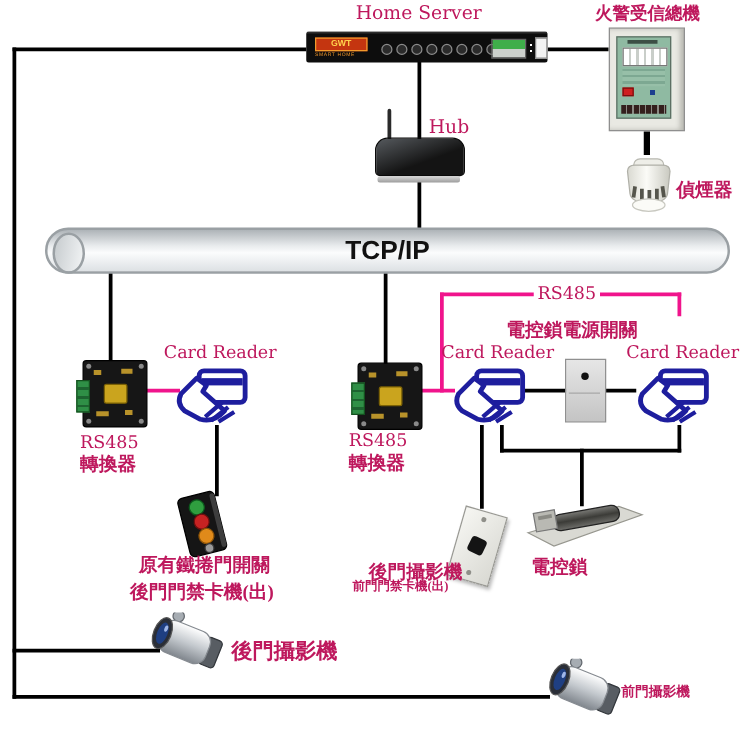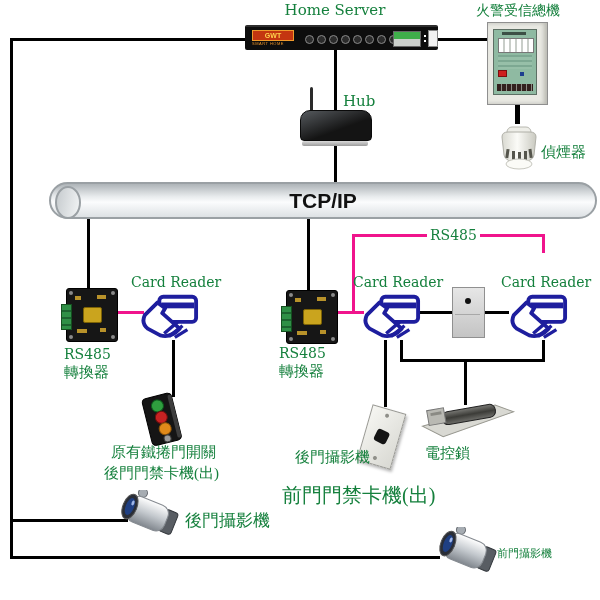--- a/index.html
+++ b/index.html
@@ -1,26 +1,26 @@
 <!DOCTYPE html>
 <html><head>
 <meta charset="utf-8">
 <style>
   html,body{margin:0;padding:0;background:#fff;}
   #stage{position:relative;width:600px;height:600px;background:#fff;overflow:hidden;
          font-family:"Liberation Serif", serif;}
   .ln{position:absolute;background:#000;}
   .pk{position:absolute;background:#F0148C;}
-  .lbl{position:absolute;color:#15803d;white-space:nowrap;}
+  .lbl{position:absolute;color:#be185d;white-space:nowrap;}
   .en{font-family:"DejaVu Serif", serif;font-size:15px;}
-  .zh{font-family:"Liberation Serif", serif;font-size:14px;font-weight:normal;}
+  .zh{font-family:"Liberation Serif", serif;font-size:14px;font-weight:bold;}
   .ctr{text-align:center;}
 
   
-  #tcpip{position:absolute;left:49px;top:182px;width:548px;height:37px;
+  #tcpip{position:absolute;left:36px;top:182px;width:548px;height:37px;
     border:2px solid #9aa0a4;border-radius:19px;
     background:linear-gradient(#aeb4b8 0%,#e8ebed 38%,#fbfcfd 55%,#dde1e4 100%);
     box-sizing:border-box;}
   #tcpip .cap{position:absolute;left:4px;top:2px;width:22px;height:29px;border:2px solid #9aa0a4;
     border-radius:50%;background:linear-gradient(100deg,#c6cbce,#f2f4f5);}
   #tcpip .txt{position:absolute;left:0;right:0;top:5px;text-align:center;
     font-family:"Liberation Sans",sans-serif;font-weight:bold;font-size:21px;color:#111;}
 
   
   #server{position:absolute;left:245px;top:25px;width:193px;height:23px;background:#0d0d0d;
@@ -184,20 +184,21 @@
     <ellipse cx="21" cy="39" rx="13" ry="5" fill="#fbfbf7" stroke="#c8c8c0"></ellipse>
   </svg>
   <div class="lbl zh" style="left:541px;top:143px;font-size:15px">偵煙器</div>
 
   <div id="tcpip">
     <div class="cap"></div>
     <div class="txt">TCP/IP</div>
   </div>
 
   <div class="lbl en" style="left:427px;top:227px;background:#fff;padding:0 3px;font-size:14px">RS485</div>
+  <div class="lbl zh ctr" style="left:395px;top:255px;width:125px;font-size:15px">電控鎖電源開關</div>
 
   <div class="lbl en" style="left:131px;top:274px;font-size:14px">Card Reader</div>
   <div class="lbl en" style="left:353px;top:274px;font-size:14px">Card Reader</div>
   <div class="lbl en" style="left:501px;top:274px;font-size:14px">Card Reader</div>
 
   <div class="conv" style="left:66px;top:288px">
     <div class="grn"></div>
       <div class="chip"></div>
       <div class="c1"></div>
       <div class="c2"></div>
@@ -264,21 +265,21 @@
   </svg>
   <div class="lbl zh" style="left:104px;top:464px;font-size:15px">後門門禁卡機(出)</div>
   <div class="lbl zh" style="left:111px;top:443px;font-size:15px">原有鐵捲門開關</div>
 
   <div id="exitbtn">
     <div class="scr" style="top:4px"></div>
     <div class="btn"></div>
     <div class="scr" style="bottom:4px"></div>
   </div>
   <div class="lbl zh" style="left:295px;top:448px;font-size:15px">後門攝影機</div>
-  <div class="lbl zh" style="left:282px;top:482px;font-size:20px">前門門禁卡機(出)</div>
+  <div class="lbl zh" style="left:282px;top:462px;font-size:10px">前門門禁卡機(出)</div>
 
   <svg style="position:absolute;left:420px;top:399px;transform:rotate(-4deg)" width="96" height="40" viewBox="0 0 96 40">
     <polygon points="2,24 76,8 94,16 22,36" fill="#d9d9d3" stroke="#97978f"></polygon>
     <rect x="22" y="9" width="54" height="13" rx="6" fill="url(#lockgrad)" stroke="#222" transform="rotate(-6 49 15)"></rect>
     <rect x="8" y="8" width="17" height="15" fill="#b9b9b3" stroke="#777" transform="rotate(-6 16 15)"></rect>
     <rect x="11" y="11" width="11" height="3" fill="#8a8a84" transform="rotate(-6 16 13)"></rect>
   </svg>
   <div class="lbl zh" style="left:425px;top:444px;font-size:15px">電控鎖</div>
 
   <svg style="position:absolute;left:116px;top:490px" width="66" height="58" viewBox="0 0 66 58">

